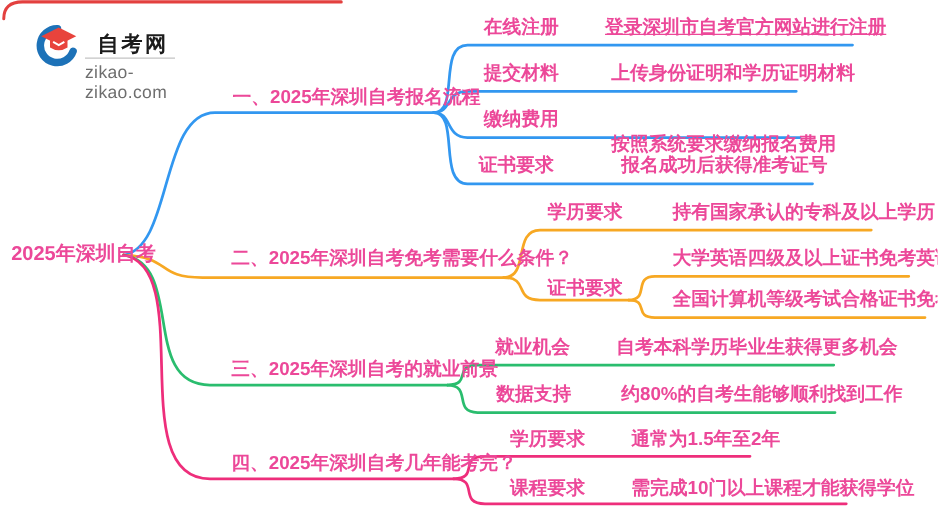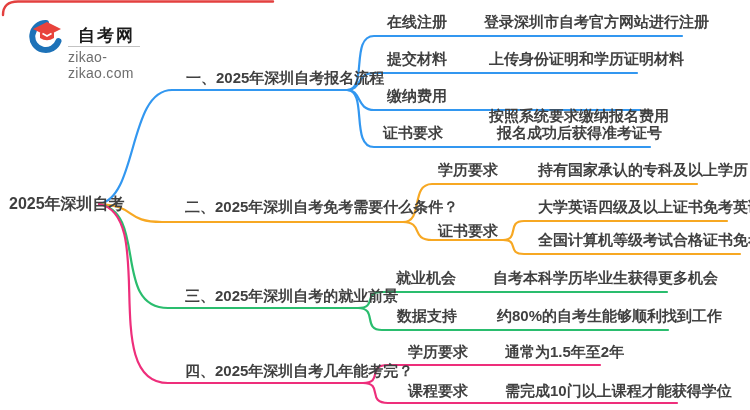--- a/index.html
+++ b/index.html
@@ -4,21 +4,21 @@
 <style>
   html,body{margin:0;padding:0;}
   body{
     width:750px;height:410px;position:relative;overflow:hidden;
     background:#ffffff;
     font-family:"Liberation Sans","DejaVu Sans",sans-serif;
   }
   #canvas{position:absolute;left:0;top:0;width:750px;height:410px;}
   .node{
     position:absolute;white-space:nowrap;
-    font-size:15px;font-weight:600;line-height:1.15;color:#404040;
+    font-size:15px;font-weight:600;line-height:1.15;color:#ec4899;
   }
   .root{font-size:16px;font-weight:700;}
   .logo{position:absolute;left:28px;top:18px;width:120px;height:40px;}
   .logo-icon{position:absolute;left:0;top:2px;}
   .logo-name{
     position:absolute;left:50px;top:6px;font-size:17px;font-weight:700;
     color:#1b1b1b;letter-spacing:2px;
   }
   .logo-rule{position:absolute;left:40px;top:28px;width:72px;height:1px;background:#c3c3c3;}
   .logo-domain{position:absolute;left:40px;top:31px;font-size:14px;color:#6e6e6e;letter-spacing:.3px;}
@@ -68,21 +68,21 @@
   </svg>
   <div class="logo-name">自考网</div>
   <div class="logo-rule"></div>
   <div class="logo-domain">zikao-zikao.com</div>
 </div>
 
 <div class="node root" style="left:9px;top:195px;">2025年深圳自考</div>
 
 <div class="node" style="left:186px;top:69px;text-align:right;">一、2025年深圳自考报名流程</div>
 <div class="node" style="left:387px;top:13px;">在线注册</div>
-<div class="node" style="left:484px;top:13px;">登录深圳市自考官方网站进行注册</div>
+<div class="node" style="left:484px;top:13px;text-decoration:underline;">登录深圳市自考官方网站进行注册</div>
 <div class="node" style="left:387px;top:50px;text-align:center;">提交材料</div>
 <div class="node" style="left:489px;top:50px;">上传身份证明和学历证明材料</div>
 <div class="node" style="left:387px;top:87px;">缴纳费用</div>
 <div class="node" style="left:489px;top:87px;margin-top:20px;">按照系统要求缴纳报名费用</div>
 <div class="node" style="left:383px;top:124px;">证书要求</div>
 <div class="node" style="left:497px;top:124px;">报名成功后获得准考证号</div>
 
 <div class="node" style="left:185px;top:198px;">二、2025年深圳自考免考需要什么条件？</div>
 <div class="node" style="left:438px;top:161px;">学历要求</div>
 <div class="node" style="left:538px;top:161px;">持有国家承认的专科及以上学历</div>

